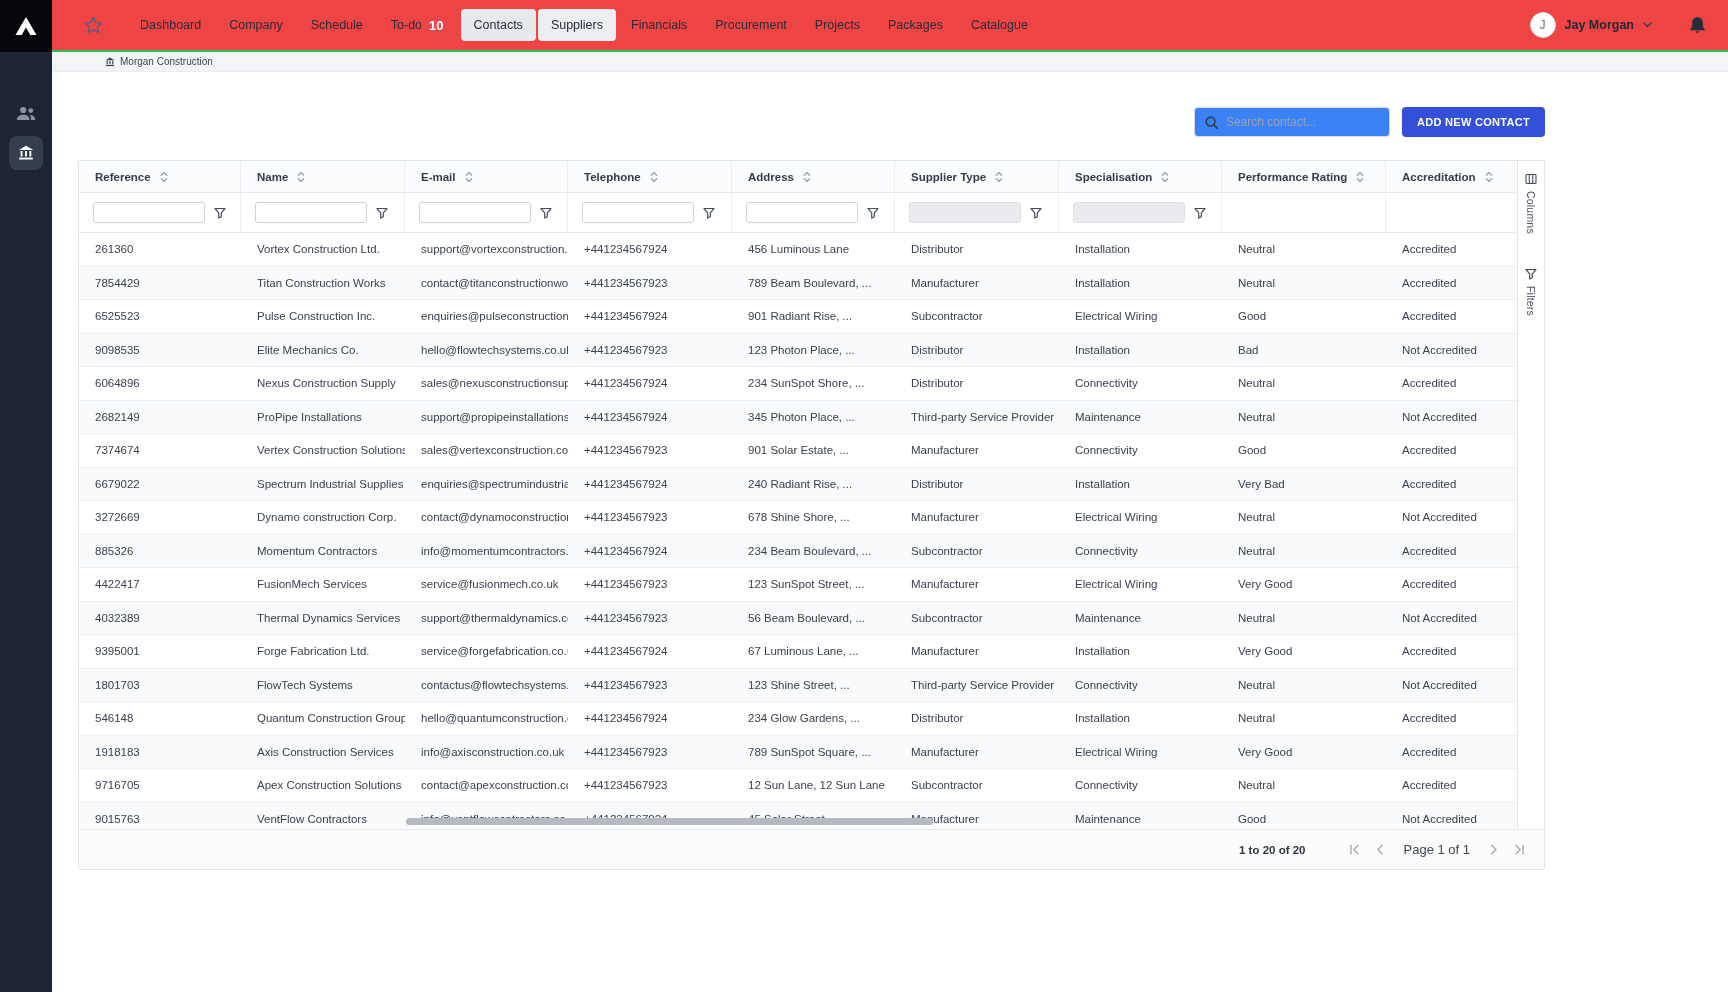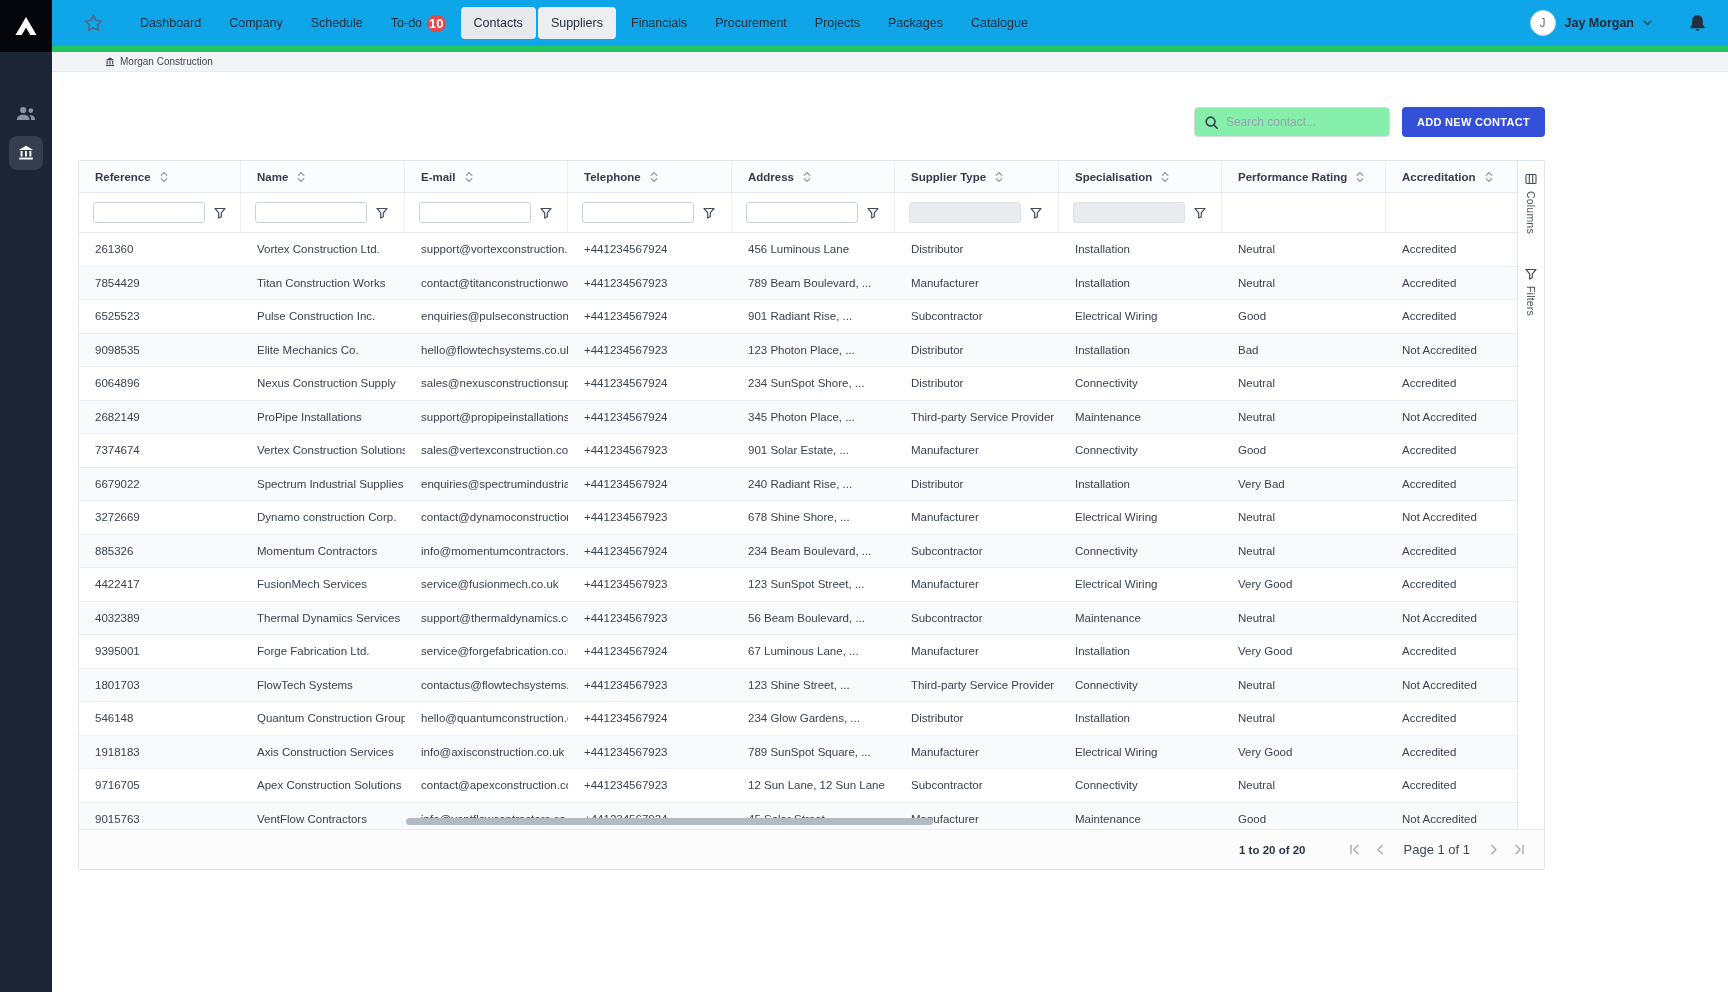--- a/index.html
+++ b/index.html
@@ -7,21 +7,21 @@
   body{font-family:"Liberation Sans",sans-serif;background:#fff;overflow:hidden;position:relative;color:#3a4150}
 
   
   .sidebar{position:absolute;left:0;top:0;bottom:0;width:52px;background:var(--sidebar,#1d2433);z-index:5}
   .logo{width:52px;height:52px;background:#04060b;display:flex;align-items:center;justify-content:center;cursor:pointer}
   .side-icons{margin-top:44px;display:flex;flex-direction:column;align-items:center;gap:6px}
   .side-icon{width:34px;height:34px;border-radius:8px;display:flex;align-items:center;justify-content:center;color:#8a93a4;cursor:pointer}
   .side-icon.active{background:#353e4f;color:#fff}
 
   
-  .topbar{position:absolute;left:52px;top:0;right:0;height:52px;background:#0ea5e9;border-bottom:6px solid #22c55e;display:flex;align-items:center;padding:0 22px 0 32px;z-index:4}
+  .topbar{position:absolute;left:52px;top:0;right:0;height:52px;background:#ef4444;border-bottom:2px solid #22c55e;display:flex;align-items:center;padding:0 22px 0 32px;z-index:4}
   .star{display:flex;align-items:center;cursor:pointer}
   .nav{display:flex;align-items:center;margin-left:24px;gap:2px}
   .nav-item{padding:9px 13px;border-radius:4px;font-size:12.5px;color:#262d3c;cursor:pointer;white-space:nowrap}
   .nav-item.active{background:#e7e9ed}
   .nav-item.highlighted{background:#eceef1}
   .nav-badge{display:inline-flex;align-items:center;justify-content:center;min-width:17px;height:17px;border-radius:9px;background:var(--badge,#e5484d);color:#fff;font-size:13px;font-weight:700;margin-left:5px;vertical-align:middle;padding:0 2px}
   .topbar-right{margin-left:auto;display:flex;align-items:center;gap:9px}
   .avatar{width:26px;height:26px;border-radius:50%;border:1.5px solid #d4d9e0;display:flex;align-items:center;justify-content:center;font-size:12px;color:#6b7483;cursor:pointer;background:#fff}
   .user-name{font-size:12.5px;font-weight:700;color:#202736;cursor:pointer}
   .chev{display:flex;align-items:center;cursor:pointer}
@@ -32,21 +32,21 @@
   .breadcrumb-bar svg{display:block}
 
   
   .content{position:absolute;left:52px;top:72px;right:0;bottom:0;background:#fff;padding:20px 183px 0 26px}
   .title-row{display:flex;align-items:center;gap:13px;height:30px}
   .page-title{font-size:17px;font-weight:700;color:#1a2130;letter-spacing:.1px}
   .title-actions{margin-left:auto;display:flex;gap:12px}
   .icon-btn{width:30px;height:27px;border:1px solid #d6dae0;border-radius:4px;background:#fff;display:flex;align-items:center;justify-content:center;cursor:pointer}
 
   .actions-row{margin-top:15px;display:flex;justify-content:flex-end;gap:12px}
-  .search-box{width:196px;height:30px;border:1px solid #d6dae0;border-radius:4px;display:flex;align-items:center;padding-left:9px;gap:7px;background:#86efac}
+  .search-box{width:196px;height:30px;border:1px solid #d6dae0;border-radius:4px;display:flex;align-items:center;padding-left:9px;gap:7px;background:#3b82f6}
   .search-box input{border:none;outline:none;flex:1;font-size:12px;font-family:inherit;color:#333;min-width:0;background:transparent}
   .search-box input::placeholder{color:#9aa2af}
   .add-btn{height:30px;padding:0 15px;background:var(--accent,#3450d8);border:none;border-radius:4px;color:#fff;font-size:11px;font-weight:700;font-family:inherit;letter-spacing:.3px;cursor:pointer}
 
   
   .table-card{margin-top:23px;border:1px solid #e2e5ea;border-radius:2px;width:1467px;background:#fff}
   .card-main{display:flex}
   .table-wrap{width:1438px;position:relative}
   .grid{display:grid;grid-template-columns:162px 164px 163px 164px 163px 164px 163px 164px 131px}
   .thead{height:32px;background:#fbfcfd;border-bottom:1px solid #e6e9ed}

